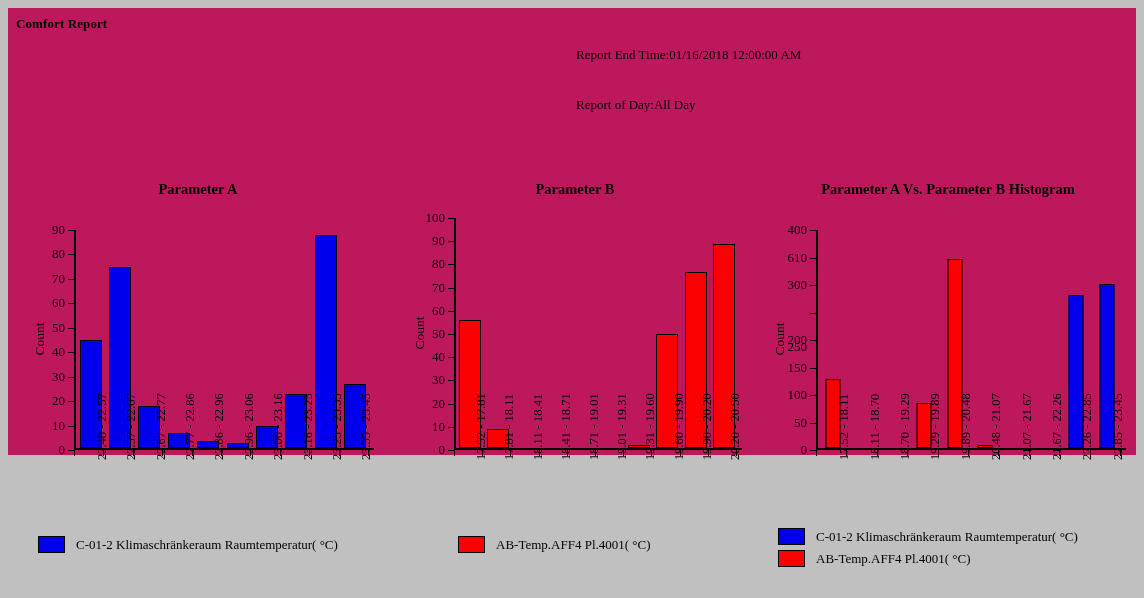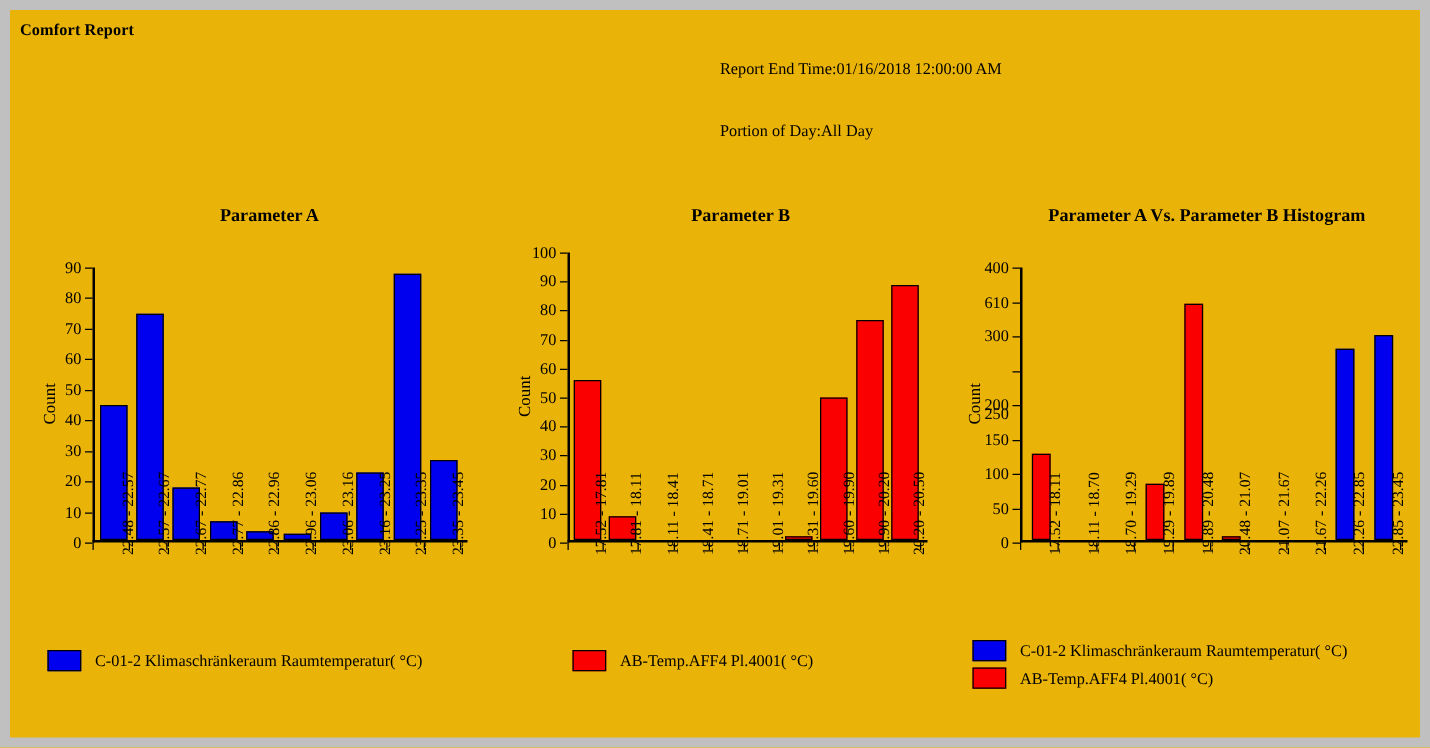--- a/index.html
+++ b/index.html
@@ -3,39 +3,39 @@
 <meta charset="utf-8">
 <style>
   html,body{margin:0;padding:0;}
   body{
     width:1144px;height:598px;overflow:hidden;
     background:#c0c0c0;
     font-family:"Liberation Serif", serif;
   }
   .page{
     position:absolute;left:8px;top:8px;
-    width:1128px;height:582px;
-    background:#eab308;
+    width:1128px;height:447px;
+    background:#be185d;
     box-sizing:border-box;
   }
   
   .report-title{
     position:absolute;left:8px;top:8px;
     font-size:13px;font-weight:bold;color:#000;
     font-family:"Liberation Serif", serif;
     letter-spacing:.1px;
   }
   .meta{
     position:absolute;left:568px;top:6px;
     font-size:13px;color:#000;line-height:16.5px;
     font-family:"Liberation Serif", serif;
     white-space:pre;
   }
   
-  .panel{position:absolute;top:144px;height:420px;padding-left:35px;}
+  .panel{position:absolute;top:160px;height:420px;}
   .panel-a{left:0px;width:380px;}
   .panel-b{left:378px;width:378px;}
   .panel-c{left:752px;width:376px;}
 
   .chart-title{
     position:absolute;top:13px;left:0;width:100%;
     text-align:center;
     font-size:14.5px;font-weight:bold;color:#000;
     font-family:"Liberation Serif", serif;
   }
@@ -92,21 +92,21 @@
 </style>
 </head>
 <body>
 
 <div class="page">
 
   <div class="report-title">Comfort Report</div>
 
   <div class="meta">
     <div>Report End Time:01/16/2018 12:00:00 AM</div>
-    <div>Portion of Day:All Day</div>
+    <div>Report of Day:All Day</div>
   </div>
 
   <div class="panel panel-a">
     <div class="chart-title">Parameter A</div>
     <div class="plot" id="plot-0" style="left: 66px; top: 62px; width: 294px; height: 220px;">
         <div class="yaxis-line"></div>
         <div class="xaxis-line" style="width: 300px;"></div>
         <div class="tick" style="top: 220px;"></div>
         <div class="ytlabel" style="top: 220px;">0</div>
         <div class="tick" style="top: 195.556px;"></div>

